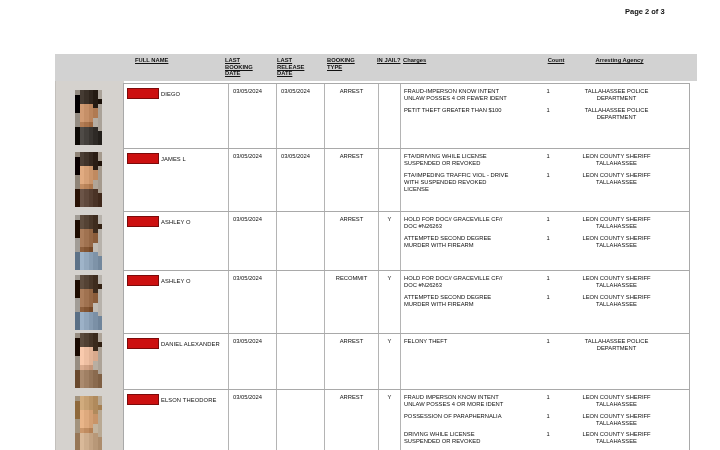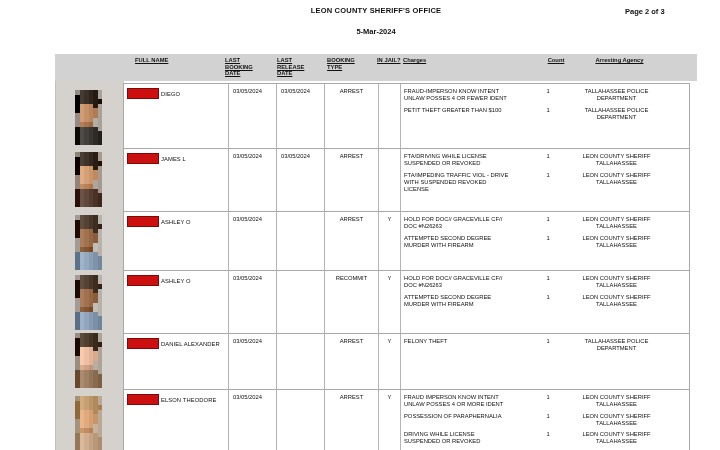--- a/index.html
+++ b/index.html
@@ -53,22 +53,20 @@
   .charge-agency{position:absolute;left:168px;top:0;width:95px;text-align:center;
     line-height:7px;font-size:5.8px;}
   .photo{position:absolute;left:75px;width:27px;height:55px;display:grid;
     grid-template-columns:repeat(6,1fr);grid-template-rows:repeat(12,1fr);}
   .photo div{width:100%;height:100%;}
 </style>
 </head>
 <body>
 
 <div class="titleblock">
-  <div class="title-line">LEON COUNTY SHERIFF'S OFFICE</div>
-  <div class="report-date">5-Mar-2024</div>
 </div>
 <div class="page-number">Page 2 of 3</div>
 
 <div class="photo-band"></div>
 
 <div class="header-bar">
   <div class="colhead ch-name">FULL NAME</div>
   <div class="colhead ch-bdate">LAST BOOKING
 DATE</div>
   <div class="colhead ch-rdate">LAST RELEASE

